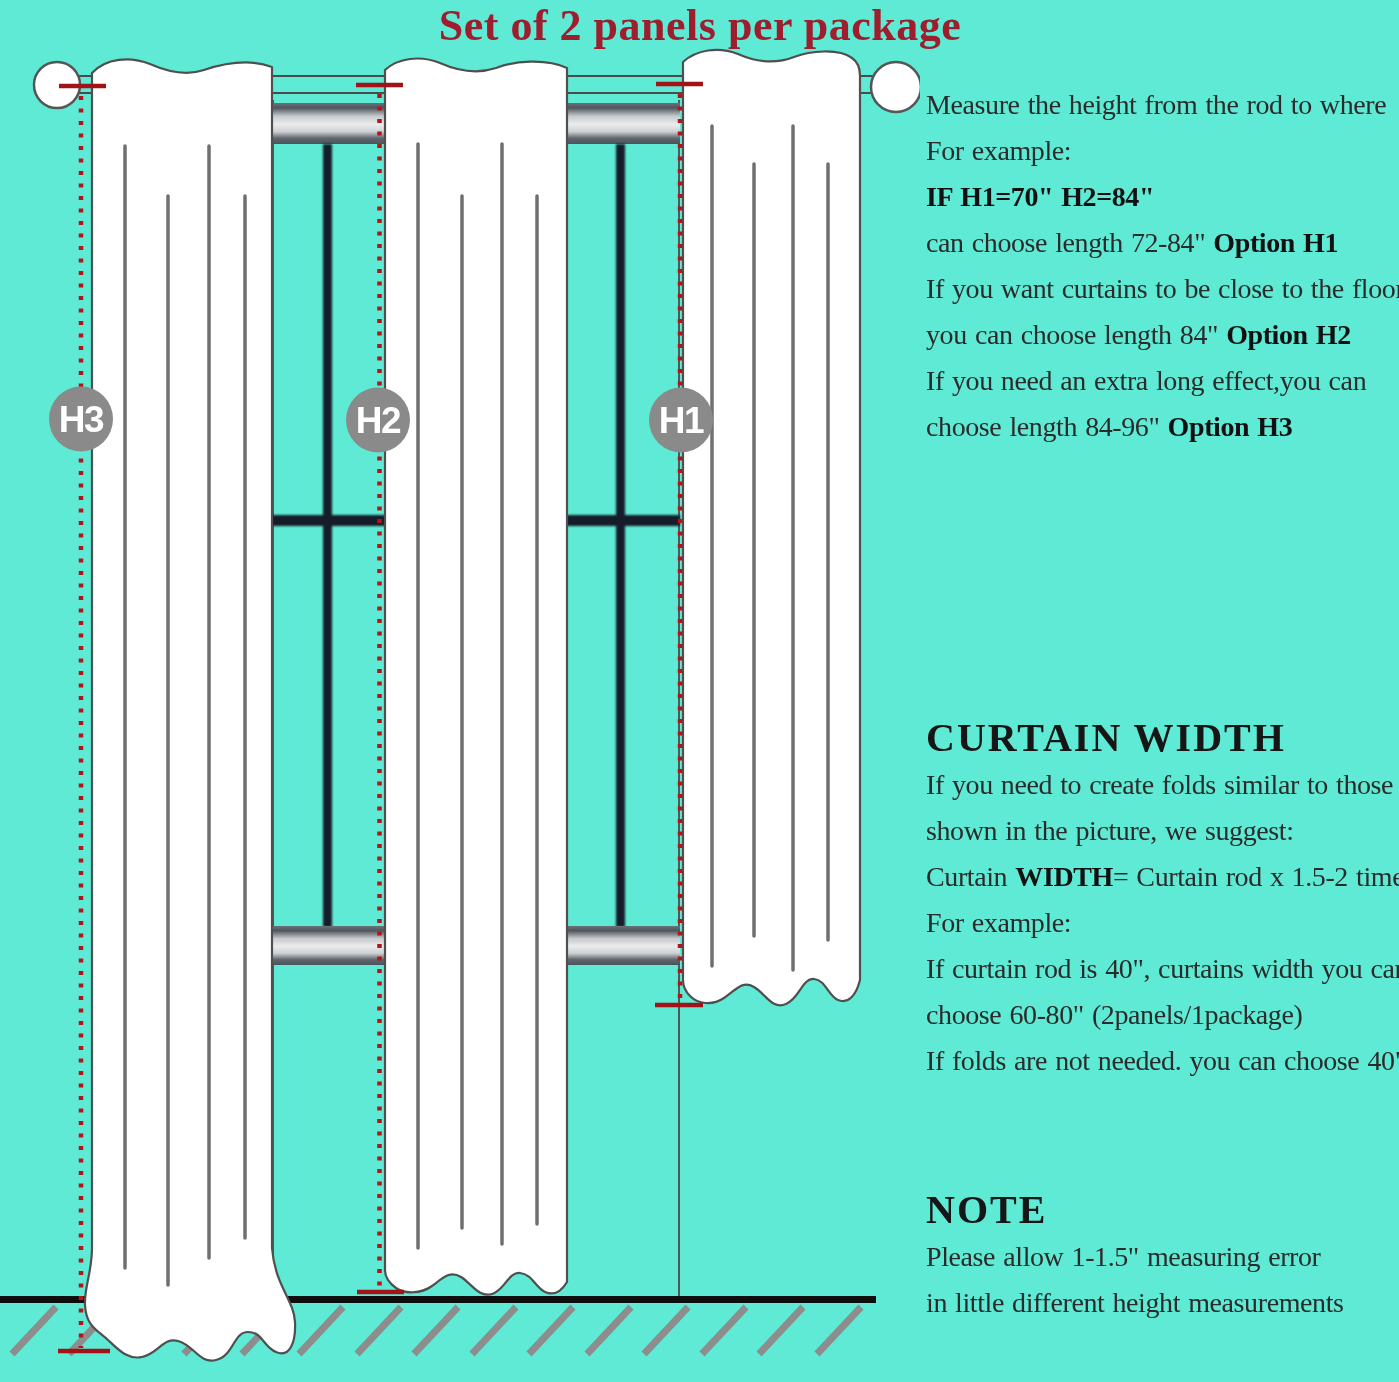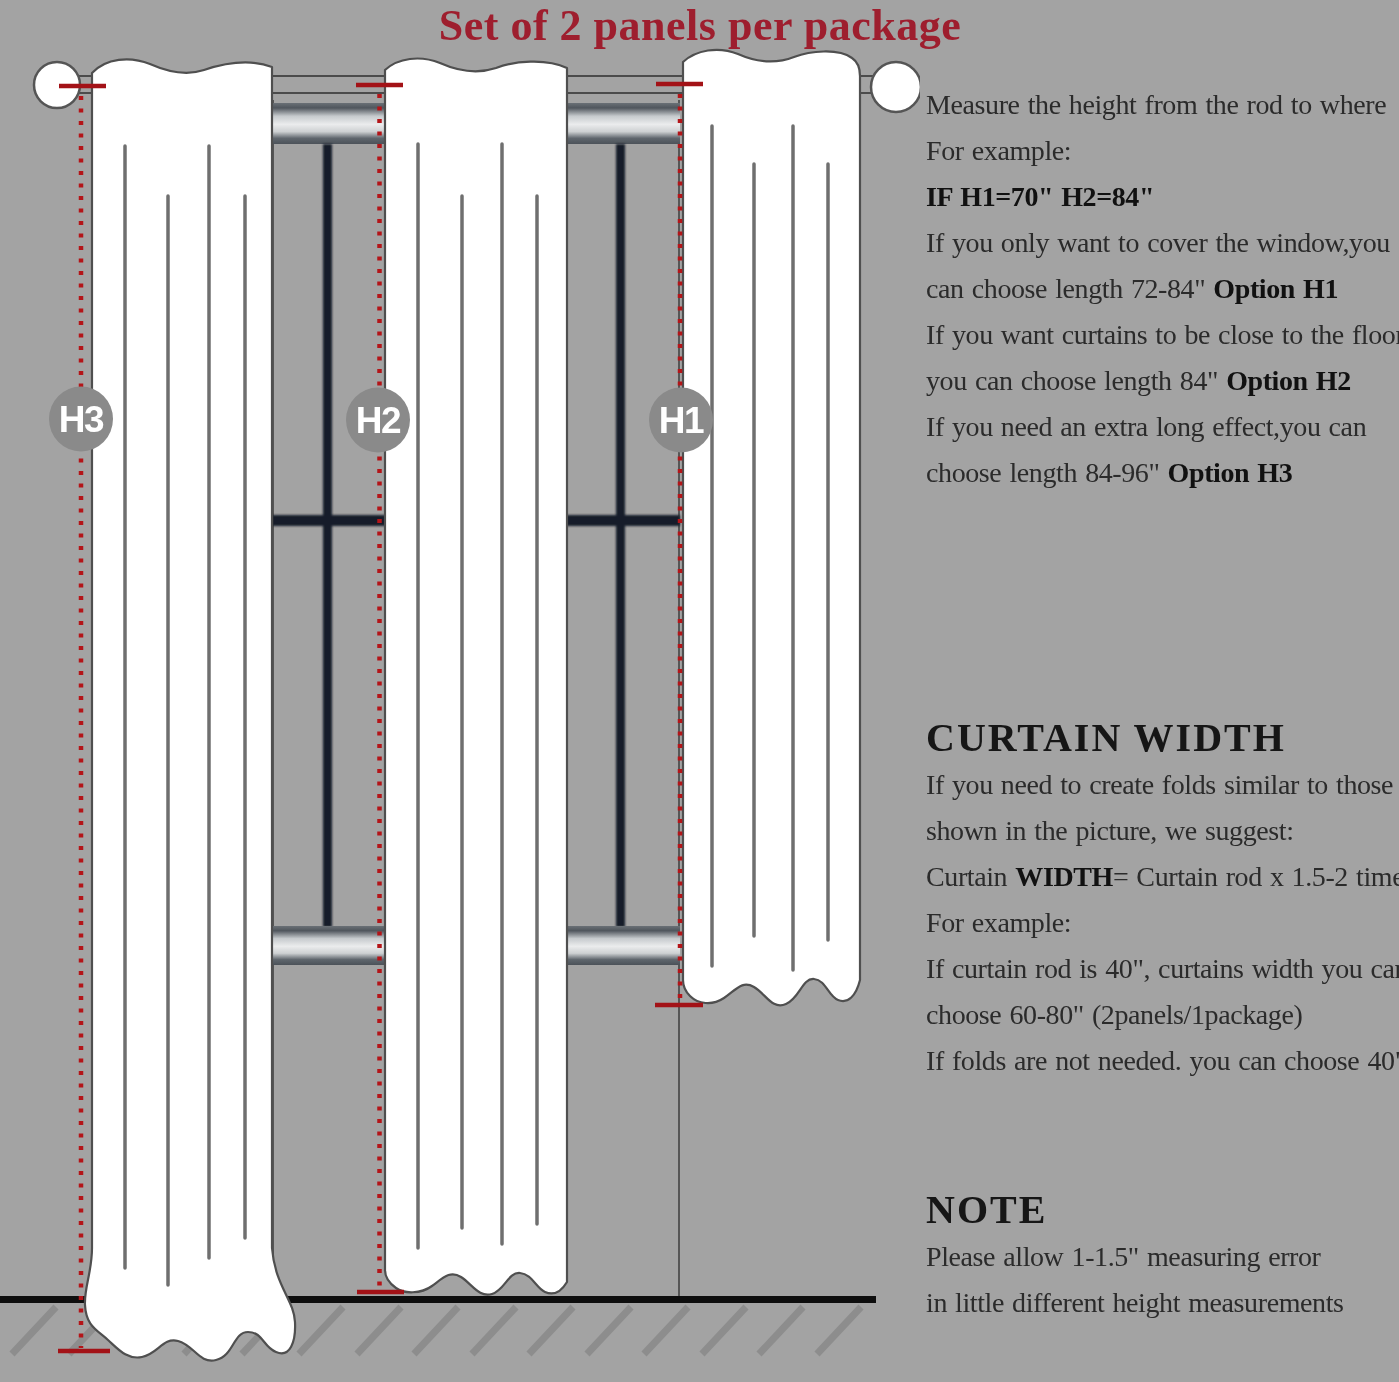--- a/index.html
+++ b/index.html
@@ -1,16 +1,16 @@
 <!DOCTYPE html>
 <html><head>
 <meta charset="utf-8">
 <style>
   html,body{margin:0;padding:0;background:#fff;}
-  .page{position:relative;width:1399px;height:1382px;background:#a3a3a3;overflow:hidden;
+  .page{position:relative;width:1399px;height:1382px;background:#5eead4;overflow:hidden;
         font-family:"Liberation Serif",serif;}
   .title{position:absolute;left:55px;top:0;width:1290px;text-align:center;
          font-size:44px;font-weight:bold;color:#9e1e2e;letter-spacing:0.5px;}
   .diagram{position:absolute;left:0;top:0;}
   .col{position:absolute;left:926px;top:0;width:470px;}
   .sec{position:absolute;left:0;width:470px;}
   .sec-heading{font-size:40px;line-height:49px;font-weight:bold;color:#161616;
                letter-spacing:2px;white-space:nowrap;}
   .lines{font-size:28px;line-height:46px;color:#2b2b2b;
          letter-spacing:-0.4px;word-spacing:1.5px;}
@@ -150,21 +150,20 @@
       </g>
     </g>
   </svg>
 
   <div class="col">
     <div class="sec" id="sec-length">
       <div class="lines">
           <div class="tline"><span>Measure the height from the rod to where</span></div>
           <div class="tline"><span>For example:</span></div>
           <div class="tline"><b>IF H1=70"  H2=84"</b></div>
-          <div class="tline"><span>If you only want to cover the window,you</span></div>
           <div class="tline"><span>can choose length 72-84" </span><b>Option H1</b></div>
           <div class="tline"><span>If you want curtains to be close to the floor,</span></div>
           <div class="tline"><span>you can choose length 84" </span><b>Option H2</b></div>
           <div class="tline"><span>If you need an extra long effect,you can</span></div>
           <div class="tline"><span>choose length 84-96" </span><b>Option H3</b></div>
         </div>
     </div>
     <div class="sec" id="sec-width">
       <div class="sec-heading">CURTAIN WIDTH</div>
       <div class="lines">

